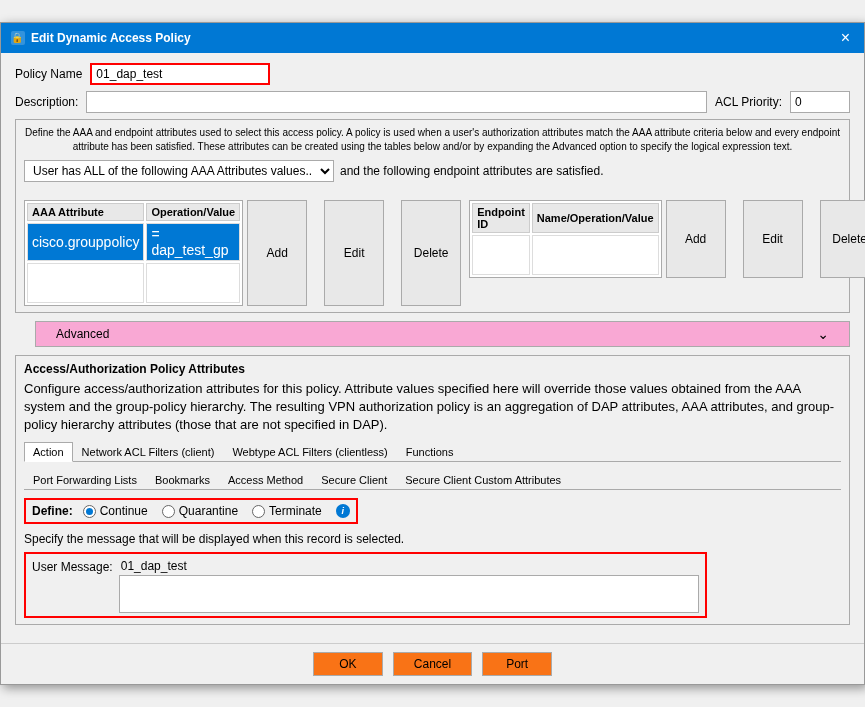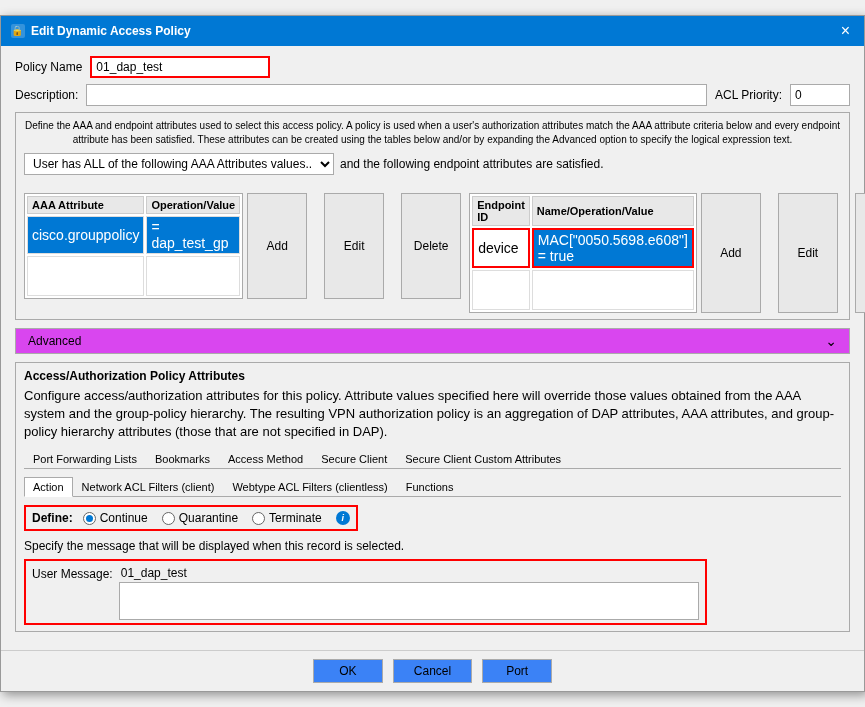--- a/index.html
+++ b/index.html
@@ -79,27 +79,28 @@
       padding: 3px 10px;
       font-size: 12px;
       cursor: pointer;
       min-width: 60px;
       text-align: center;
     }
     .btn-logical { min-width: 70px; }
     .and-text { font-size: 12px; padding: 4px 0; white-space: nowrap; }
     .advanced-row {
       border: 1px solid #aaa;
-      background: #d946ef;
-      padding: 4px 12px;
+      background: #f9a8d4;
+      padding: 4px 20px;
       display: flex;
       align-items: center;
       justify-content: space-between;
       margin-bottom: 8px;
       cursor: pointer;
+      margin-left: 20px;
     }
     .chevron { font-size: 14px; }
     .access-section {
       border: 1px solid #aaa;
       padding: 6px 8px;
       margin-bottom: 8px;
     }
     .access-desc { font-size: 13px; margin-bottom: 8px; line-height: 1.4; }
     .tabs-header {
       display: flex;
@@ -174,21 +175,21 @@
     .bottom-desc { font-size: 12px; margin-bottom: 6px; }
     .footer {
       display: flex;
       justify-content: center;
       gap: 10px;
       padding: 8px;
       border-top: 1px solid #ccc;
     }
     .footer-btn {
       border: 1px solid #aaa;
-      background: #3b82f6;
+      background: #f97316;
       padding: 4px 20px;
       font-size: 12px;
       cursor: pointer;
       min-width: 70px;
     }
     .highlighted-row td { background: #0078d4 !important; color: white !important; }
   </style>
 </head>
 <body>
 
@@ -259,24 +260,20 @@
         <div class="table-section">
           <div class="table-with-buttons">
             <table class="attr-table">
               <thead>
                 <tr>
                   <th>Endpoint ID</th>
                   <th>Name/Operation/Value</th>
                 </tr>
               </thead>
               <tbody>
-                <tr>
-                  <td style="border:2px solid red !important;">device</td>
-                  <td style="border:2px solid red !important; background:#0078d4; color:white;">MAC["0050.5698.e608"] = true</td>
-                </tr>
                 <tr style="height:40px">
                     <td></td>
                     <td></td>
                   </tr>
               </tbody>
             </table>
             <div class="table-buttons">
               <button class="btn">Add</button>
               <button class="btn">Edit</button>
               <button class="btn">Delete</button>
@@ -290,32 +287,32 @@
     <div class="advanced-row">
       <span>Advanced</span>
       <span class="chevron">⌄</span>
     </div>
 
     <div class="access-section">
       <div class="section-title">Access/Authorization Policy Attributes</div>
       <div class="access-desc">Configure access/authorization attributes for this policy. Attribute values specified here will override those values obtained from the AAA system and the group-policy hierarchy. The resulting VPN authorization policy is an aggregation of DAP attributes, AAA attributes, and group-policy hierarchy attributes (those that are not specified in DAP).</div>
 
       <div class="tabs-header">
+        <div class="tab-item active">Action</div>
+        <div class="tab-item">Network ACL Filters (client)</div>
+        <div class="tab-item">Webtype ACL Filters (clientless)</div>
+        <div class="tab-item">Functions</div>
+      </div>
+
+      <div class="tabs-header">
         <div class="tab-item">Port Forwarding Lists</div>
         <div class="tab-item">Bookmarks</div>
         <div class="tab-item">Access Method</div>
         <div class="tab-item">Secure Client</div>
         <div class="tab-item">Secure Client Custom Attributes</div>
-      </div>
-
-      <div class="tabs-header">
-        <div class="tab-item active">Action</div>
-        <div class="tab-item">Network ACL Filters (client)</div>
-        <div class="tab-item">Webtype ACL Filters (clientless)</div>
-        <div class="tab-item">Functions</div>
       </div>
 
       <div style="margin-bottom:8px;">
         <div class="action-row">
           <span class="action-label">Define:</span>
           <div class="radio-group">
             <div class="radio-item">
               <div class="radio-circle selected"></div>
               <span>Continue</span>
             </div>

